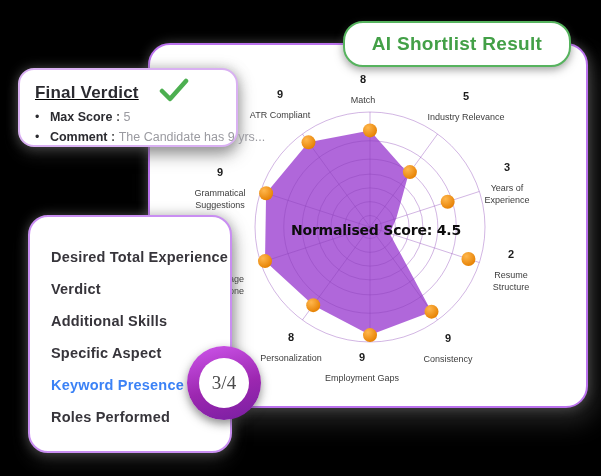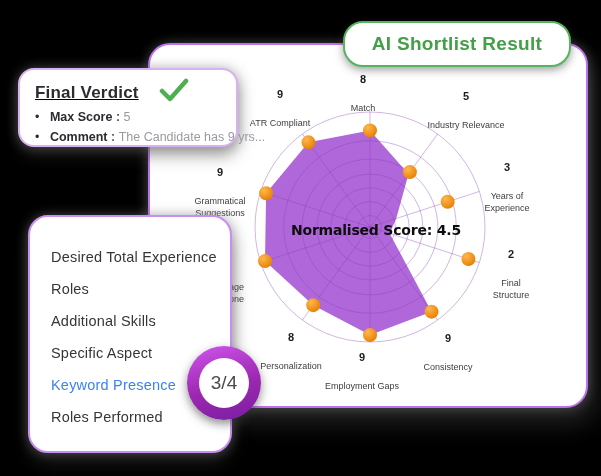--- a/index.html
+++ b/index.html
@@ -15,21 +15,21 @@
   }
   
   #radar-svg{position:absolute;left:0;top:0;width:601px;height:476px;z-index:2;pointer-events:none;}
   .score-center{
     position:absolute;left:376px;top:230px;transform:translate(-50%,-50%);z-index:3;
     font-family:"DejaVu Sans","Liberation Sans",sans-serif;font-weight:bold;
     font-size:14px;letter-spacing:-.2px;color:#0d0d0d;white-space:nowrap;
   }
   .axl{position:absolute;z-index:3;transform:translateX(-50%);text-align:center;}
   .axl .num{display:block;font-size:11px;font-weight:bold;color:#1c1c1c;line-height:12px;}
-  .axl .name{display:block;font-size:9px;color:#3d3d3d;line-height:11.5px;margin-top:18px;white-space:pre-line;}
+  .axl .name{display:block;font-size:9px;color:#3d3d3d;line-height:11.5px;margin-top:10px;white-space:pre-line;}
   .axl.right-clip{transform:none;text-align:right;}
   
   .badge{
     position:absolute;left:343px;top:21px;width:224px;height:42px;z-index:6;
     background:#fff;border:2.5px solid #56b35e;border-radius:20px;
     display:flex;align-items:center;justify-content:center;
     box-shadow:0 3px 8px rgba(70,70,70,.5);
   }
   .badge span{font-size:19px;font-weight:bold;color:#43a047;letter-spacing:.3px;}
   
@@ -47,33 +47,33 @@
   .v-item .lbl{font-weight:bold;color:#2b2b30;}
   .v-item .sep{color:#555;font-weight:bold;}
   .v-item .val{color:#9a9aa0;font-weight:normal;}
   
   .list-card{
     position:absolute;left:28px;top:215px;width:204px;height:238px;z-index:5;
     background:#fff;border:2px solid #c98ef2;border-radius:20px;box-sizing:border-box;
     padding:24px 0 0 21px;
     box-shadow:0 0 12px rgba(135,135,135,.5),0 10px 18px rgba(50,50,50,.55);
   }
-  .list-item{font-size:14.5px;font-weight:400;color:#37353b;line-height:32px;letter-spacing:.2px;white-space:nowrap;}
+  .list-item{font-size:14.5px;font-weight:700;color:#37353b;line-height:32px;letter-spacing:.2px;white-space:nowrap;}
   .list-item.highlight{color:#3b82f6;}
   
   .score-ring{
     position:absolute;left:187px;top:346px;width:74px;height:74px;z-index:7;
     border-radius:50%;background:linear-gradient(165deg,#c74fe3 8%,#9c27b0 55%,#7b1fa2 96%);
     display:flex;align-items:center;justify-content:center;
     box-shadow:0 4px 10px rgba(50,50,50,.55);
   }
   .score-ring .inner{
     width:50px;height:50px;border-radius:50%;background:#fff;
     display:flex;align-items:center;justify-content:center;
-    font-size:19px;color:#4a4a4a;
+    font-size:19px;color:#4a4a4a;font-family:Liberation Serif, serif;
   }
 </style>
 </head>
 <body>
 
 <div class="canvas">
 
   <div class="main-card"></div>
 
   <svg id="radar-svg" viewBox="0 0 601 476">
@@ -125,21 +125,21 @@
     <span class="num">5</span>
     <span class="name">Industry Relevance</span>
   </div>
   <div class="axl" style="left:507px;top:161px">
     <span class="num">3</span>
     <span class="name">Years of
 Experience</span>
   </div>
   <div class="axl" style="left:511px;top:248px">
     <span class="num">2</span>
-    <span class="name">Final
+    <span class="name">Resume
 Structure</span>
   </div>
   <div class="axl" style="left:448px;top:332px">
     <span class="num">9</span>
     <span class="name">Consistency</span>
   </div>
   <div class="axl" style="left:362px;top:351px">
     <span class="num">9</span>
     <span class="name">Employment Gaps</span>
   </div>
@@ -180,21 +180,21 @@
         <span class="lbl">Max Score</span><span class="sep"> : </span><span class="val">5</span>
       </div>
       <div class="v-item">
         <span class="lbl">Comment</span><span class="sep"> : </span><span class="val">The Candidate has 9 yrs...</span>
       </div>
     </div>
   </div>
 
   <div class="list-card">
     <div class="list-item">Desired Total Experience</div>
-    <div class="list-item">Roles</div>
+    <div class="list-item">Verdict</div>
     <div class="list-item">Additional Skills</div>
     <div class="list-item">Specific Aspect</div>
     <div class="list-item highlight">Keyword Presence</div>
     <div class="list-item">Roles Performed</div>
   </div>
 
   <div class="score-ring">
     <div class="inner">
       <span>3/4</span>
     </div>

